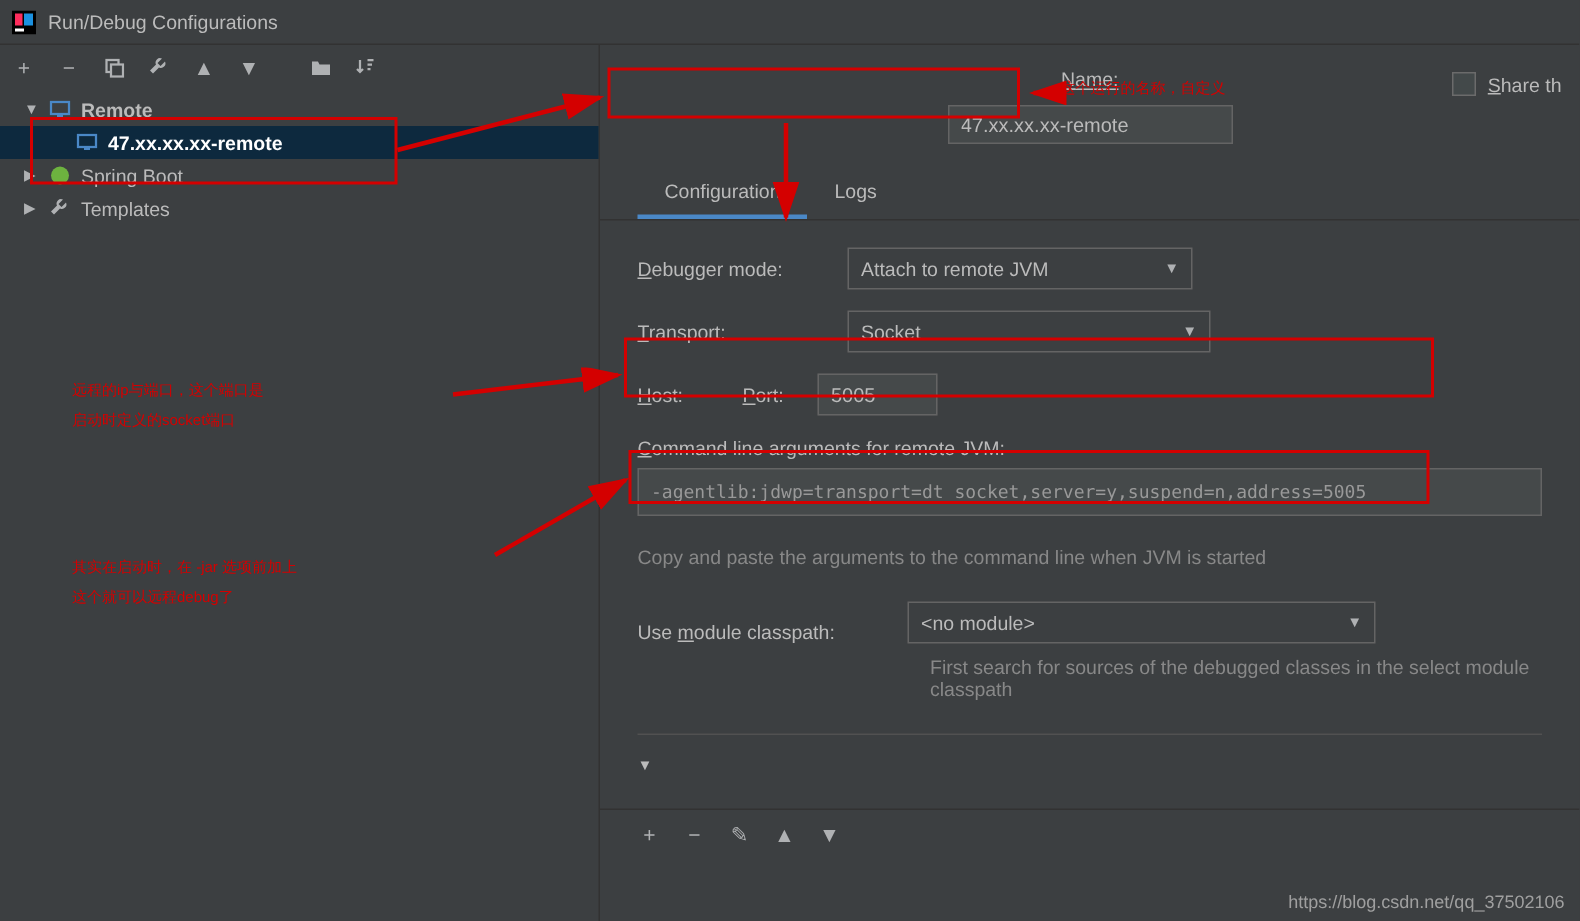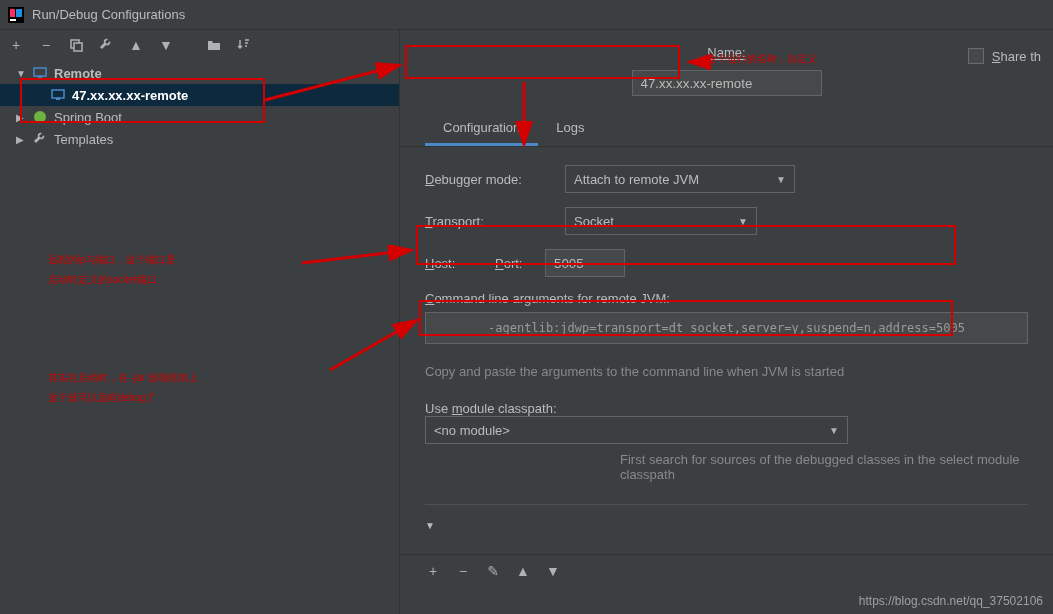--- a/index.html
+++ b/index.html
@@ -45,27 +45,27 @@
     
     .dropdown { background: #3c3f41; border: 1px solid #646464; color: #bbbbbb; padding: 4px 8px; height: 28px; display: flex; align-items: center; justify-content: space-between; }
     .dropdown .arrow { color: #afb1b3; font-size: 10px; }
     
     .text-input { background: #45494a; border: 1px solid #646464; color: #bbbbbb; padding: 4px 8px; height: 28px; }
     
     .host-row { display: flex; align-items: center; gap: 10px; margin-bottom: 14px; }
     .host-input { width: 330px; position: relative; }
     .host-redact { position: absolute; left: 45px; top: 4px; width: 100px; height: 18px; background: #b80000; }
     
-    .cmd-args { background: #45494a; border: 1px solid #646464; color: #999999; padding: 6px 8px; font-family: "Consolas", monospace; font-size: 12px; width: 100%; height: 32px; text-align: center; }
+    .cmd-args { background: #45494a; border: 1px solid #646464; color: #999999; padding: 6px 8px; font-family: "Consolas", monospace; font-size: 12px; width: 100%; height: 32px; }
     
     .help-text { color: #888888; padding: 20px 0 14px 0; }
     .help-text2 { color: #888888; padding-top: 8px; }
     
-    .module-row { display: flex; align-items: flex-start; gap: 0; margin-top: 8px; flex-direction: column; }
-    .module-dropdown { width: 423px; }
+    .module-row { display: flex; align-items: flex-end; gap: 10px; margin-top: 8px; }
+    .module-dropdown { width: 312px; }
     
     .sep { border-top: 1px solid #515151; margin: 22px 0 10px 0; }
     
     .before-launch { display: flex; align-items: center; gap: 8px; padding: 5px 0; }
     .before-launch .arrow { font-size: 10px; }
     
     .bottom-toolbar { display: flex; align-items: center; padding: 8px 25px; gap: 14px; border-top: 1px solid #323232; }
     
     
     .red-box { position: absolute; border: 2px solid #d40000; pointer-events: none; }
@@ -181,21 +181,21 @@
       <div class="form-row">
         <label><span style="text-decoration:underline">D</span>ebugger mode:</label>
         <div class="dropdown" style="width:230px">
           <span>Attach to remote JVM</span>
           <span class="arrow">▼</span>
         </div>
       </div>
       
       <div class="form-row">
         <label><span style="text-decoration:underline">T</span>ransport:</label>
-        <div class="dropdown" style="width:192px">
+        <div class="dropdown" style="width:242px">
           <span>Socket</span>
           <span class="arrow">▼</span>
         </div>
       </div>
       
       <div class="host-row">
         <label style="min-width:40px"><span style="text-decoration:underline">H</span>ost:</label>
         <label style="min-width:40px;margin-left:20px"><span style="text-decoration:underline">P</span>ort:</label>
         <input class="text-input" style="width: 80px;" value="5005">
       </div>

